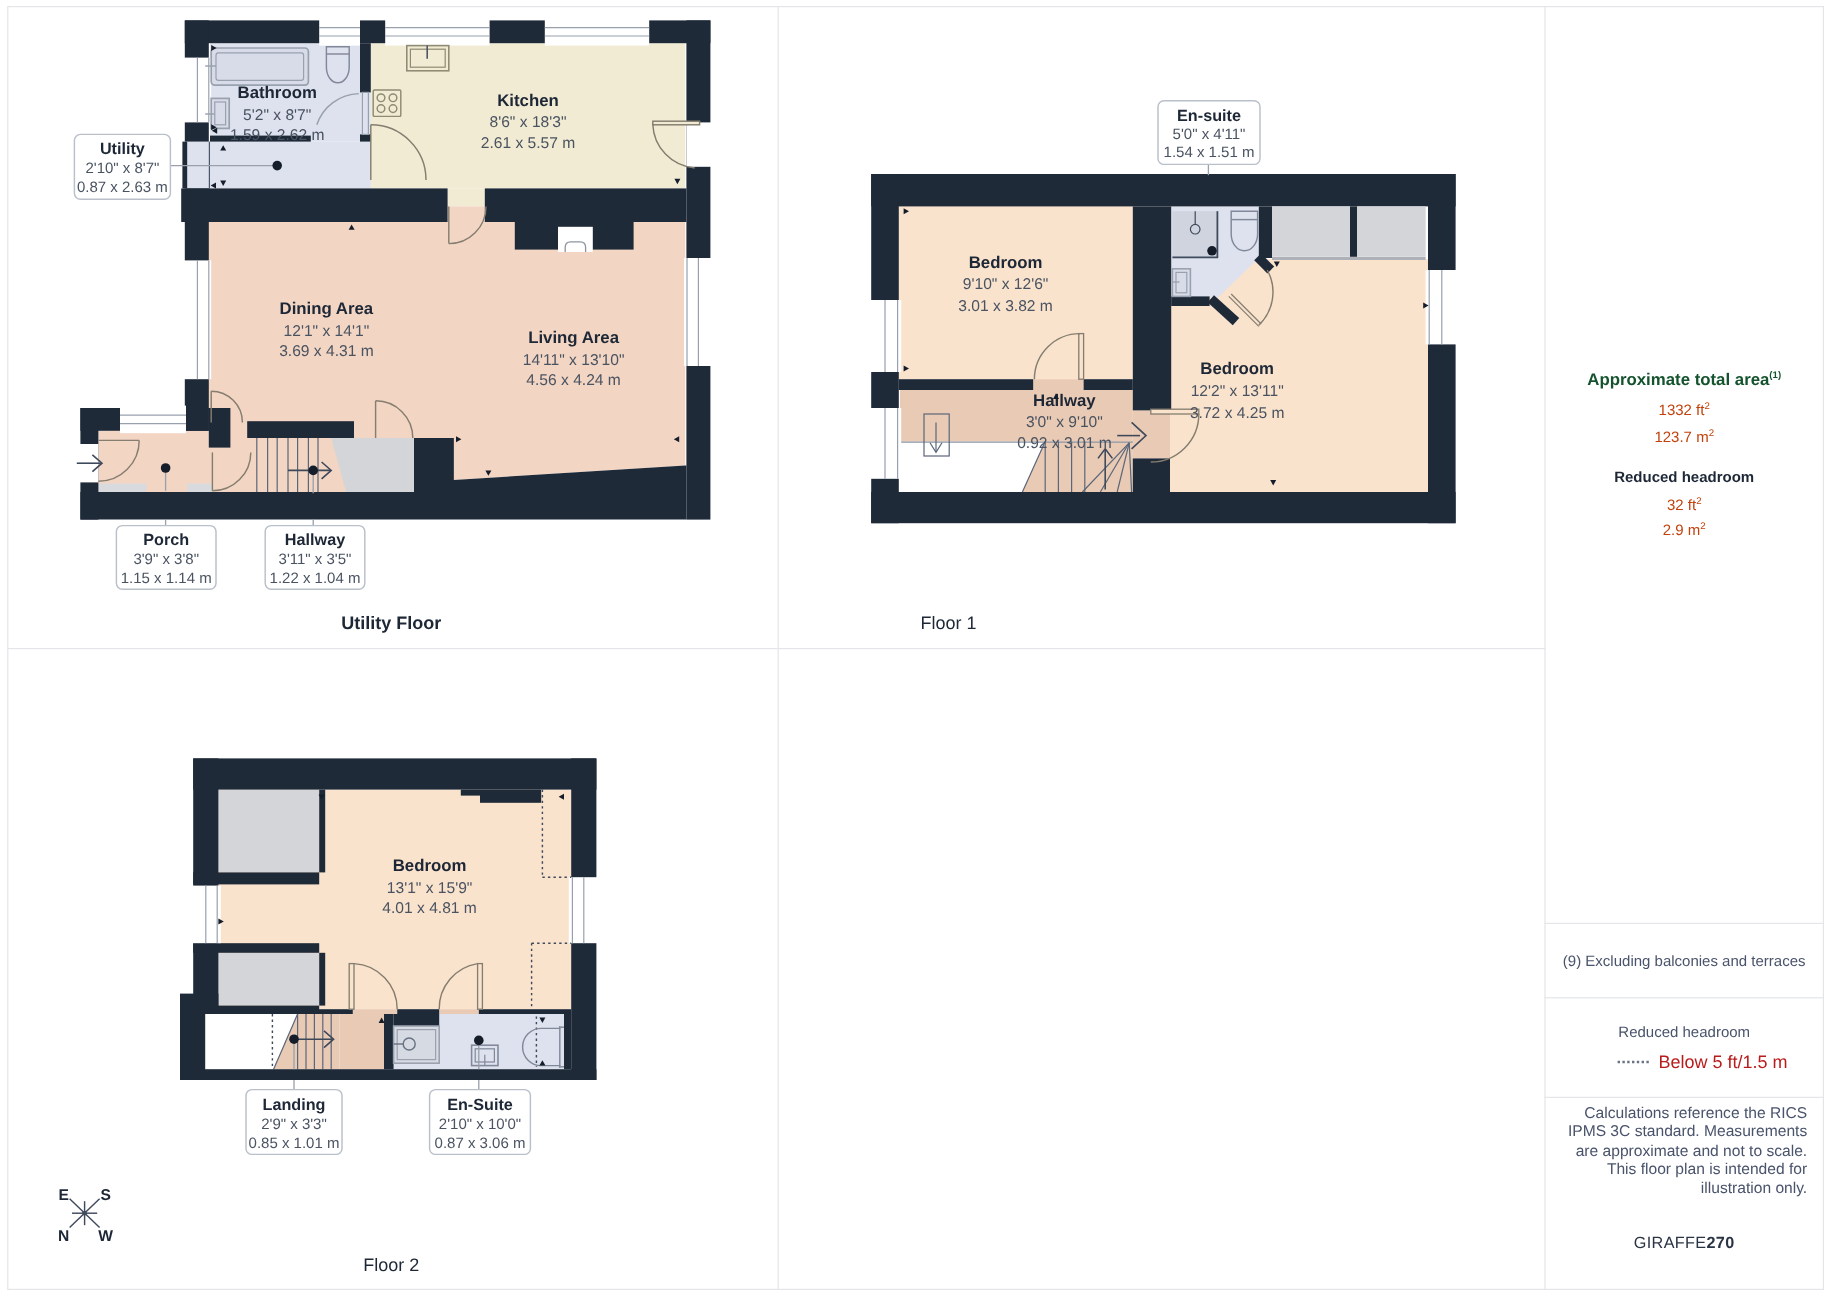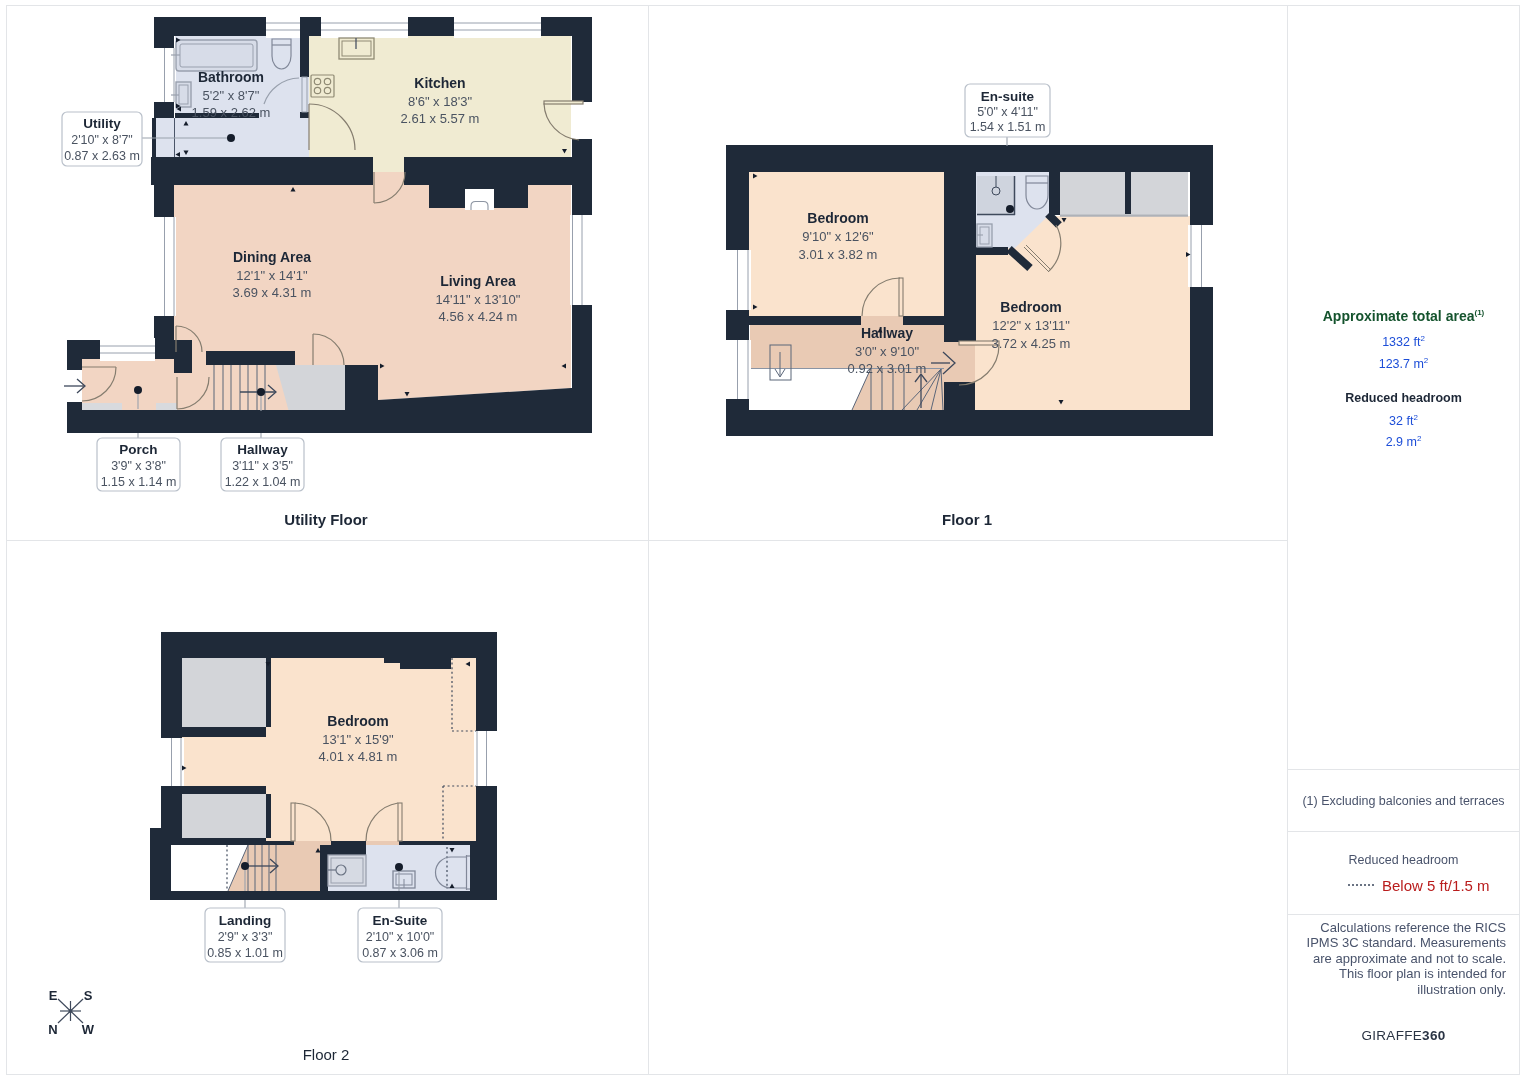--- a/index.html
+++ b/index.html
@@ -1,18 +1,18 @@
 <!DOCTYPE html>
 <html><head>
 <meta charset="utf-8">
 <style>
   html,body{margin:0;padding:0;}
   body{width:1527px;height:1080px;background:#fff;font-family:"Liberation Sans",sans-serif;position:relative;overflow:hidden;}
   .bd{position:absolute;background:#e3e5e8;}
-  .txt{position:absolute;color:#1d4ed8;}
+  .txt{position:absolute;color:#c2410c;}
 </style>
 </head>
 <body>
 
 <div class="bd" style="left:6px;top:5px;width:1514px;height:1px"></div>
 <div class="bd" style="left:6px;top:1074px;width:1514px;height:1px"></div>
 <div class="bd" style="left:6px;top:5px;width:1px;height:1070px"></div>
 <div class="bd" style="left:1519px;top:5px;width:1px;height:1070px"></div>
 <div class="bd" style="left:648px;top:5px;width:1px;height:1070px"></div>
 <div class="bd" style="left:1287px;top:5px;width:1px;height:1070px"></div>
@@ -647,25 +647,25 @@
 
 </svg>
 
 <div class="txt" style="left:1287px;top:308px;width:233px;text-align:center;font-size:14px;font-weight:bold;color:#14532d">Approximate total area<span style="font-size:8px;vertical-align:super">(1)</span></div>
 <div class="txt" style="left:1287px;top:334px;width:233px;text-align:center;font-size:12.5px">1332 ft<span style="font-size:8px;vertical-align:super">2</span></div>
 <div class="txt" style="left:1287px;top:356px;width:233px;text-align:center;font-size:12.5px">123.7 m<span style="font-size:8px;vertical-align:super">2</span></div>
 <div class="txt" style="left:1287px;top:391px;width:233px;text-align:center;font-size:12.5px;font-weight:bold;color:#1d2736">Reduced headroom</div>
 <div class="txt" style="left:1287px;top:413px;width:233px;text-align:center;font-size:12.5px">32 ft<span style="font-size:8px;vertical-align:super">2</span></div>
 <div class="txt" style="left:1287px;top:434px;width:233px;text-align:center;font-size:12.5px">2.9 m<span style="font-size:8px;vertical-align:super">2</span></div>
 
-<div class="txt" style="left:1290px;top:794px;width:227px;text-align:center;font-size:12.5px;color:#49536b">(1) Excluding balconies and terraces</div>
+<div class="txt" style="left:1290px;top:794px;width:227px;text-align:center;font-size:12.5px;color:#49536b">(9) Excluding balconies and terraces</div>
 
 <div class="txt" style="left:1297px;top:853px;width:213px;text-align:center;font-size:12.5px;color:#49536b">Reduced headroom</div>
 <div class="txt" style="left:1348px;top:877px;width:26px;border-top:2px dotted #6a7383;height:0;margin-top:7px"></div>
 <div class="txt" style="left:1382px;top:877px;font-size:15px;color:#b91c1c">Below 5 ft/1.5 m</div>
 
 <div class="txt" style="left:1301px;top:920px;width:205px;text-align:right;font-size:13px;line-height:15.4px;color:#49536b">Calculations reference the RICS IPMS 3C standard. Measurements are approximate and not to scale. This floor plan is intended for illustration only.</div>
 
-<div class="txt" style="left:1287px;top:1028px;width:233px;text-align:center;font-size:13.5px;letter-spacing:0.3px;color:#2a3444">GIRAFFE<b>360</b></div>
+<div class="txt" style="left:1287px;top:1028px;width:233px;text-align:center;font-size:13.5px;letter-spacing:0.3px;color:#2a3444">GIRAFFE<b>270</b></div>
 
 <div class="txt" style="left:126px;top:511px;width:400px;text-align:center;font-size:15px;font-weight:bold;color:#1d2736">Utility Floor</div>
-<div class="txt" style="left:767px;top:511px;width:400px;text-align:center;font-size:15px;font-weight:bold;color:#1d2736">Floor 1</div>
+<div class="txt" style="left:767px;top:511px;width:400px;font-size:15px;font-weight:normal;color:#1d2736">Floor 1</div>
 <div class="txt" style="left:126px;top:1046px;width:400px;text-align:center;font-size:15px;font-weight:normal;color:#1d2736">Floor 2</div>
 
 </body></html>

